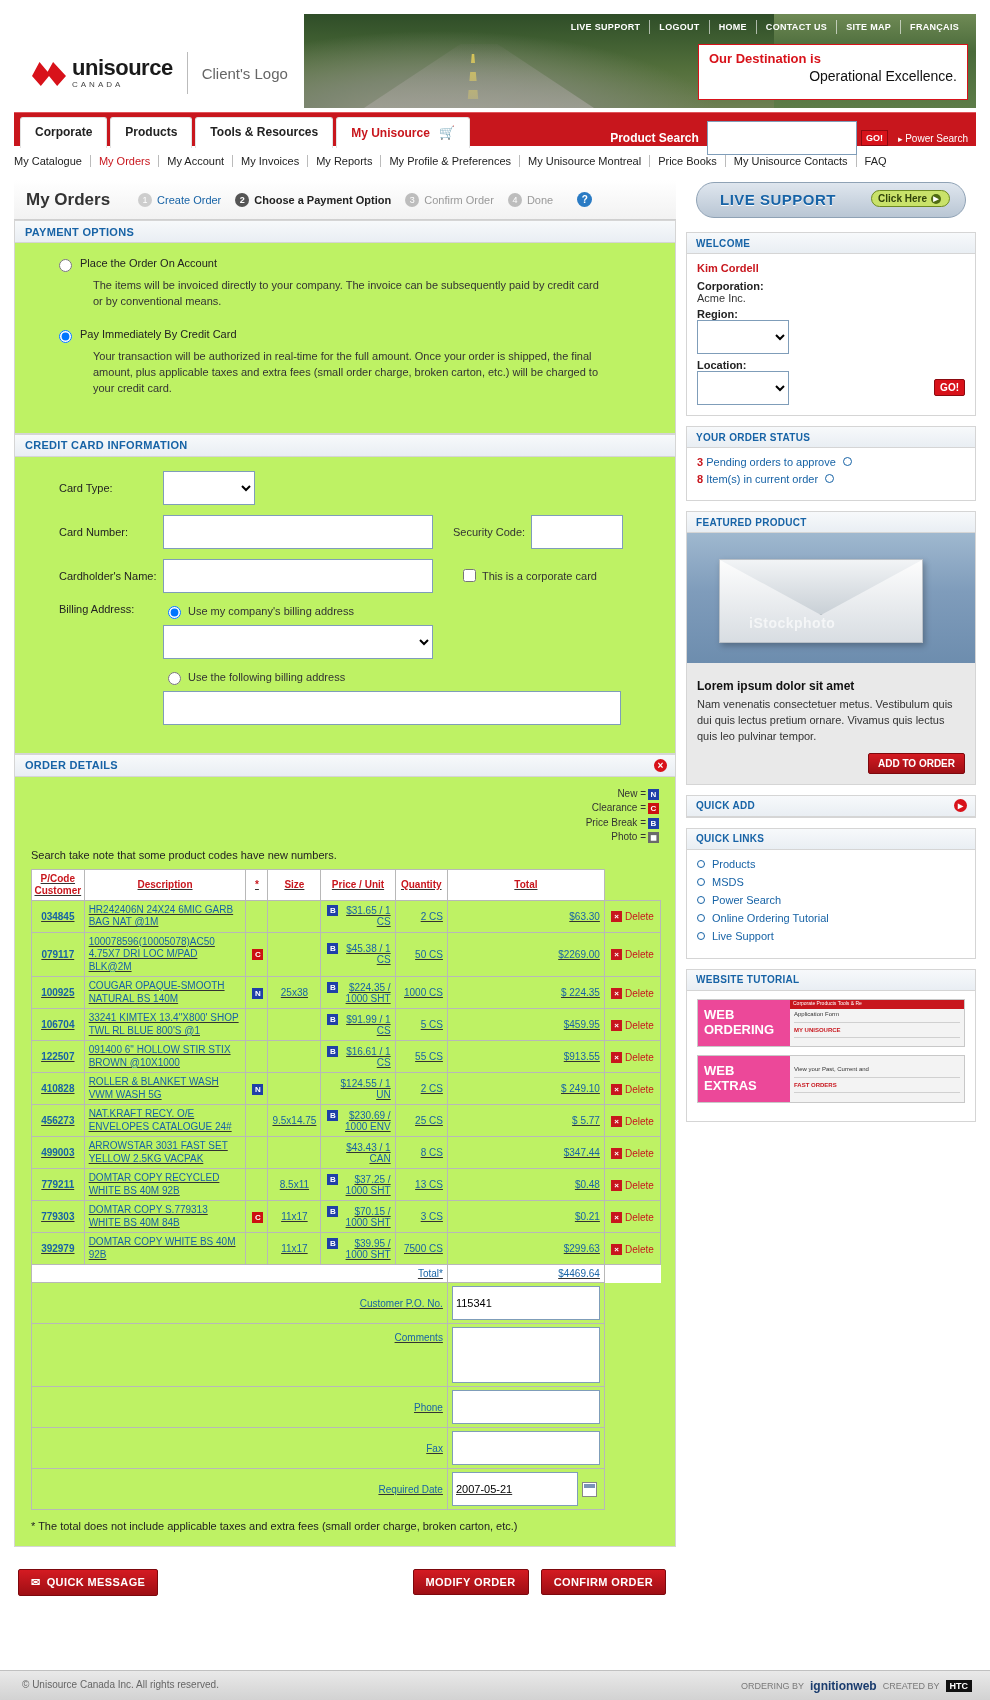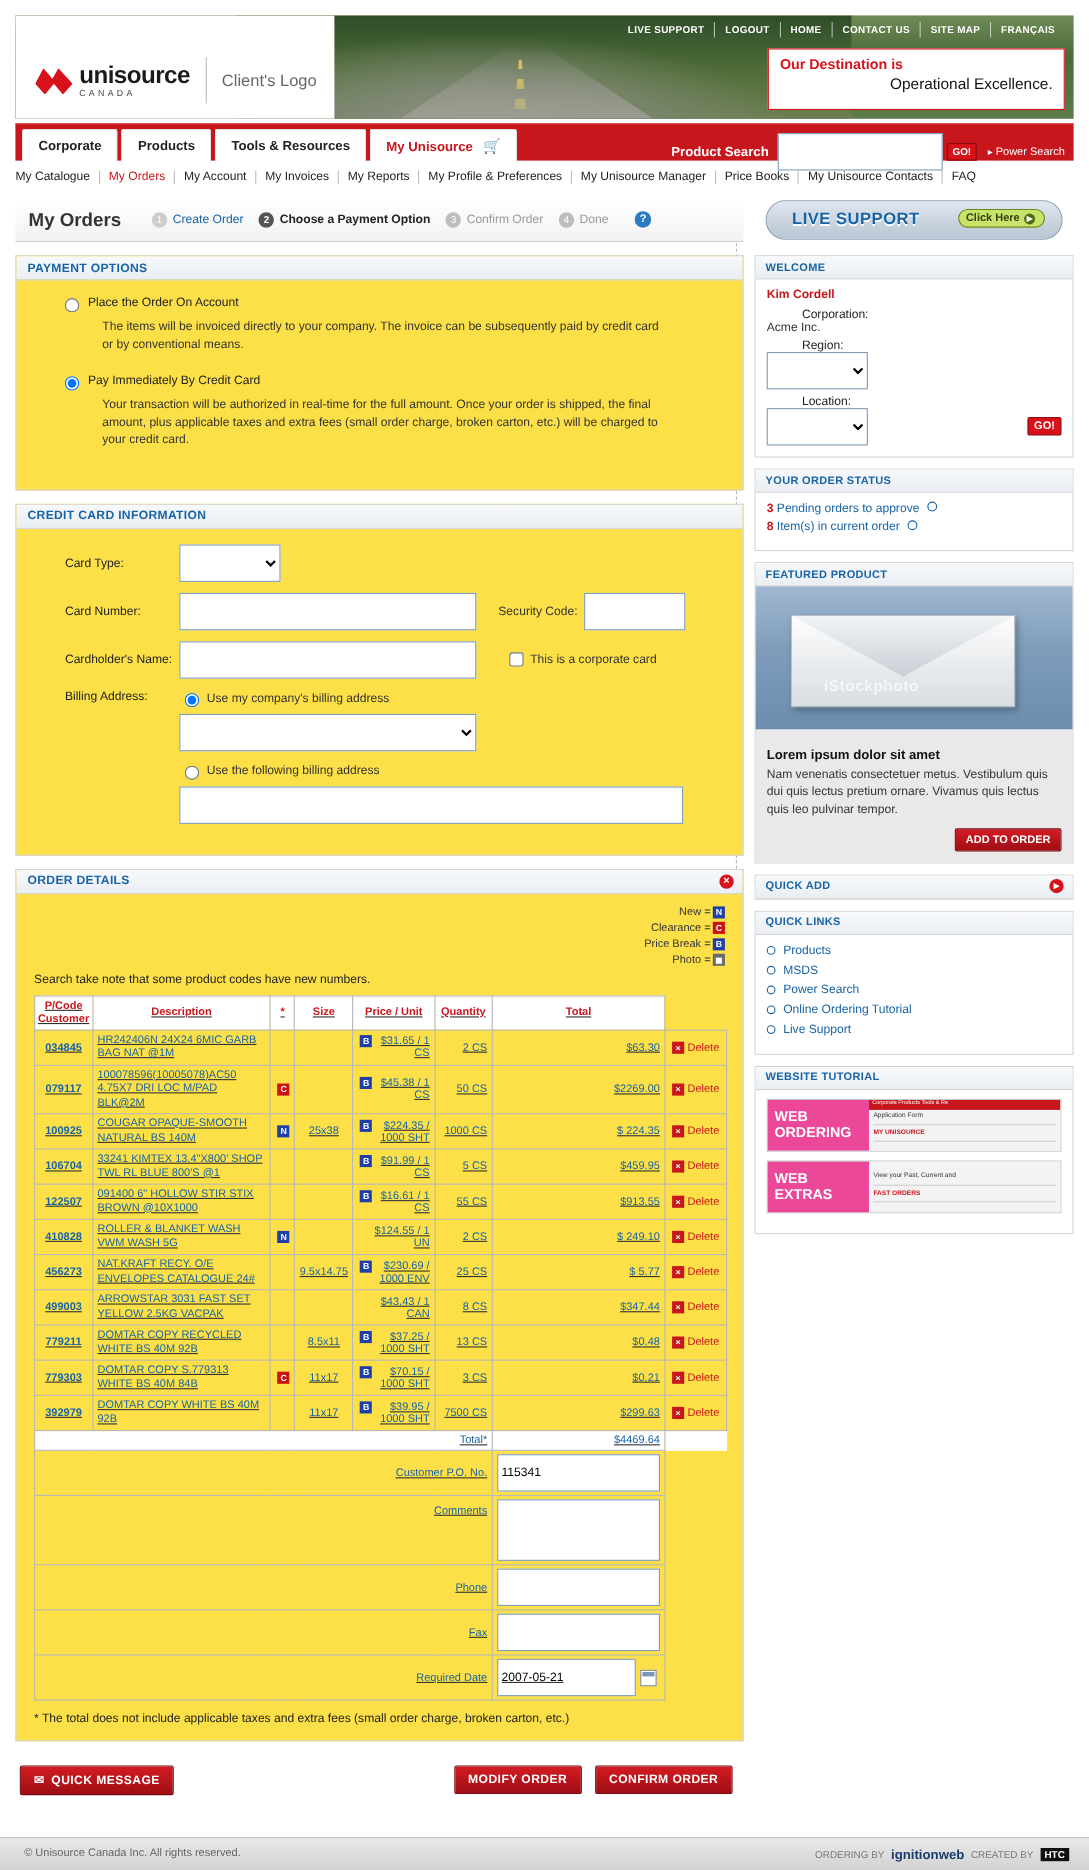--- a/index.html
+++ b/index.html
@@ -124,21 +124,21 @@
   .step.done { color: #1763a6; }
   .step.done .num { background: #cdcdcd; }
   .step.active { color: #222; font-weight: bold; }
   .step.active .num { background: #555; }
   .help-icon {
     width: 15px; height: 15px; border-radius: 50%; background: #2a7bc4; color: #fff;
     font-size: 10px; font-weight: bold; display: inline-flex; align-items: center;
     justify-content: center; margin-left: 10px; cursor: pointer;
   }
 
-  .panel { border: 1px solid #d5d5d5; margin-top: 12px; background: #fde047; }
+  .panel { border: 1px solid #d5d5d5; background: #bef264; }
   .panel-head {
     background: linear-gradient(to bottom,#f7f9fb,#e9eef3);
     border-bottom: 1px solid #d5d5d5; height: 22px; display: flex; align-items: center;
     padding: 0 10px; position: relative;
   }
   .panel-head .ph-title { color: #1763a6; font-size: 11px; font-weight: bold; letter-spacing: .3px; }
   .panel-body { padding: 14px 18px 18px 18px; }
 
   .radio-row { display: flex; align-items: flex-start; margin-bottom: 6px; }
   .radio-row input { margin: 2px 8px 0 26px; }
@@ -253,21 +253,21 @@
   }
 
   .rpanel { border: 1px solid #d5d5d5; margin-bottom: 10px; background: #fff; }
   .rpanel-head {
     background: linear-gradient(to bottom,#f7f9fb,#e9eef3); border-bottom: 1px solid #d5d5d5;
     height: 21px; display: flex; align-items: center; padding: 0 9px; position: relative;
   }
   .rpanel-head .t { color: #1763a6; font-size: 10px; font-weight: bold; letter-spacing: .3px; }
   .rpanel-body { padding: 8px 10px 10px 10px; }
   .welcome-name { color: #c8161d; font-weight: bold; font-size: 11px; margin-bottom: 6px; }
-  .wk { font-weight: normal; font-size: 11px; color: #222; margin-left: 32px; }
+  .wk { font-weight: bold; font-size: 11px; color: #222; }
   .wv { font-size: 11px; color: #333; margin-bottom: 4px; }
   .sel-r { width: 92px; height: 18px; font-size: 10px; border: 1px solid #7f9db9; }
   .go-right {
     background: #d8121a; color: #fff; font-size: 10px; font-weight: bold; border: 1px solid #8c0a10;
     padding: 2px 5px; float: right; margin-top: 8px; cursor: pointer; border-radius: 2px;
   }
   .status-line { font-size: 11px; color: #1763a6; margin-bottom: 5px; }
   .status-line b { color: #c8161d; }
   .status-line .circ {
     display: inline-block; width: 9px; height: 9px; border: 1px solid #1763a6; border-radius: 50%;
@@ -385,21 +385,21 @@
     </div>
   </div>
 
   <div class="subnav">
     <span class="item">My Catalogue</span>
     <span class="item current">My Orders</span>
     <span class="item">My Account</span>
     <span class="item">My Invoices</span>
     <span class="item">My Reports</span>
     <span class="item">My Profile &amp; Preferences</span>
-    <span class="item">My Unisource Manager</span>
+    <span class="item">My Unisource Montreal</span>
     <span class="item">Price Books</span>
     <span class="item">My Unisource Contacts</span>
     <span class="item">FAQ</span>
   </div>
 
   <div class="vdivider"></div>
 
   <div class="content">
 
     <div class="main-col">

